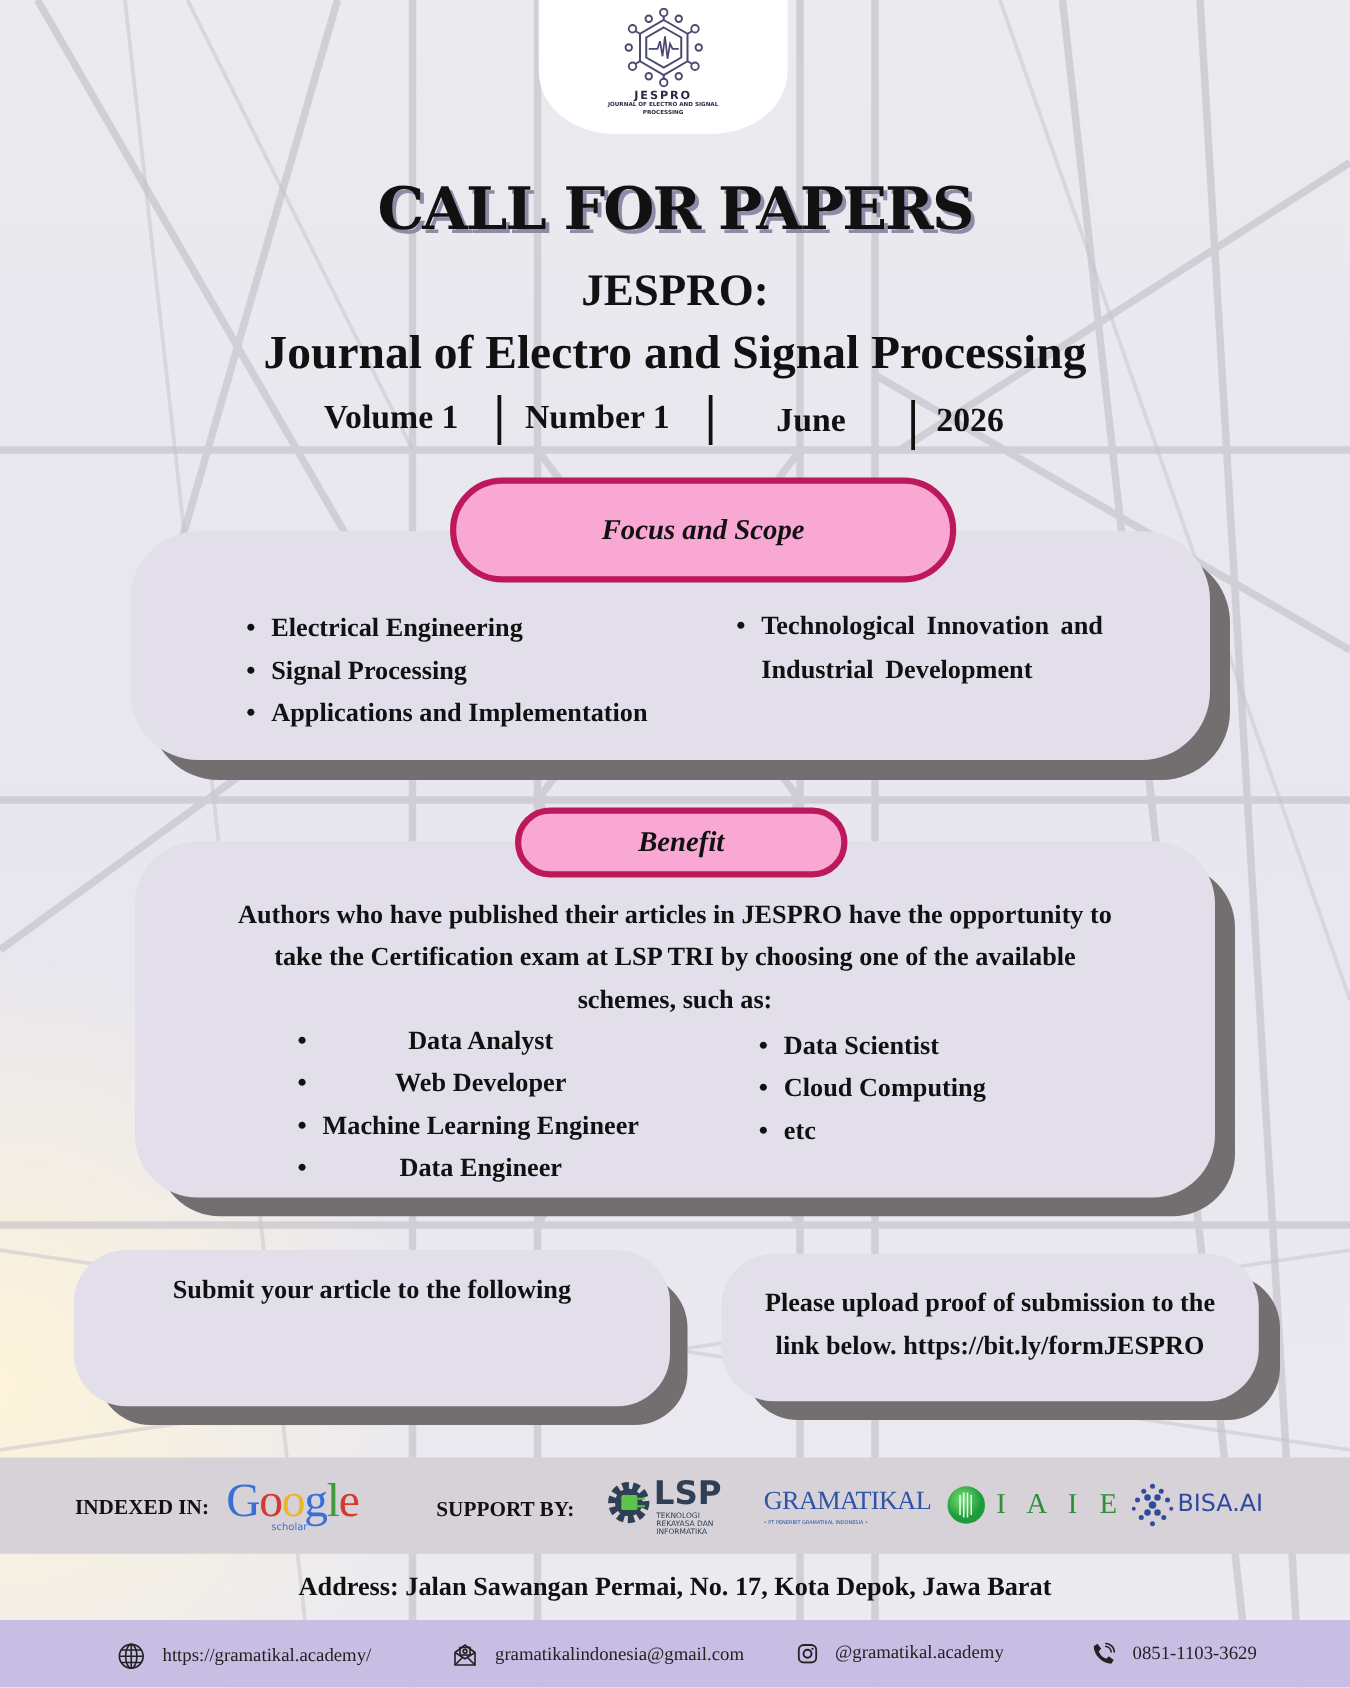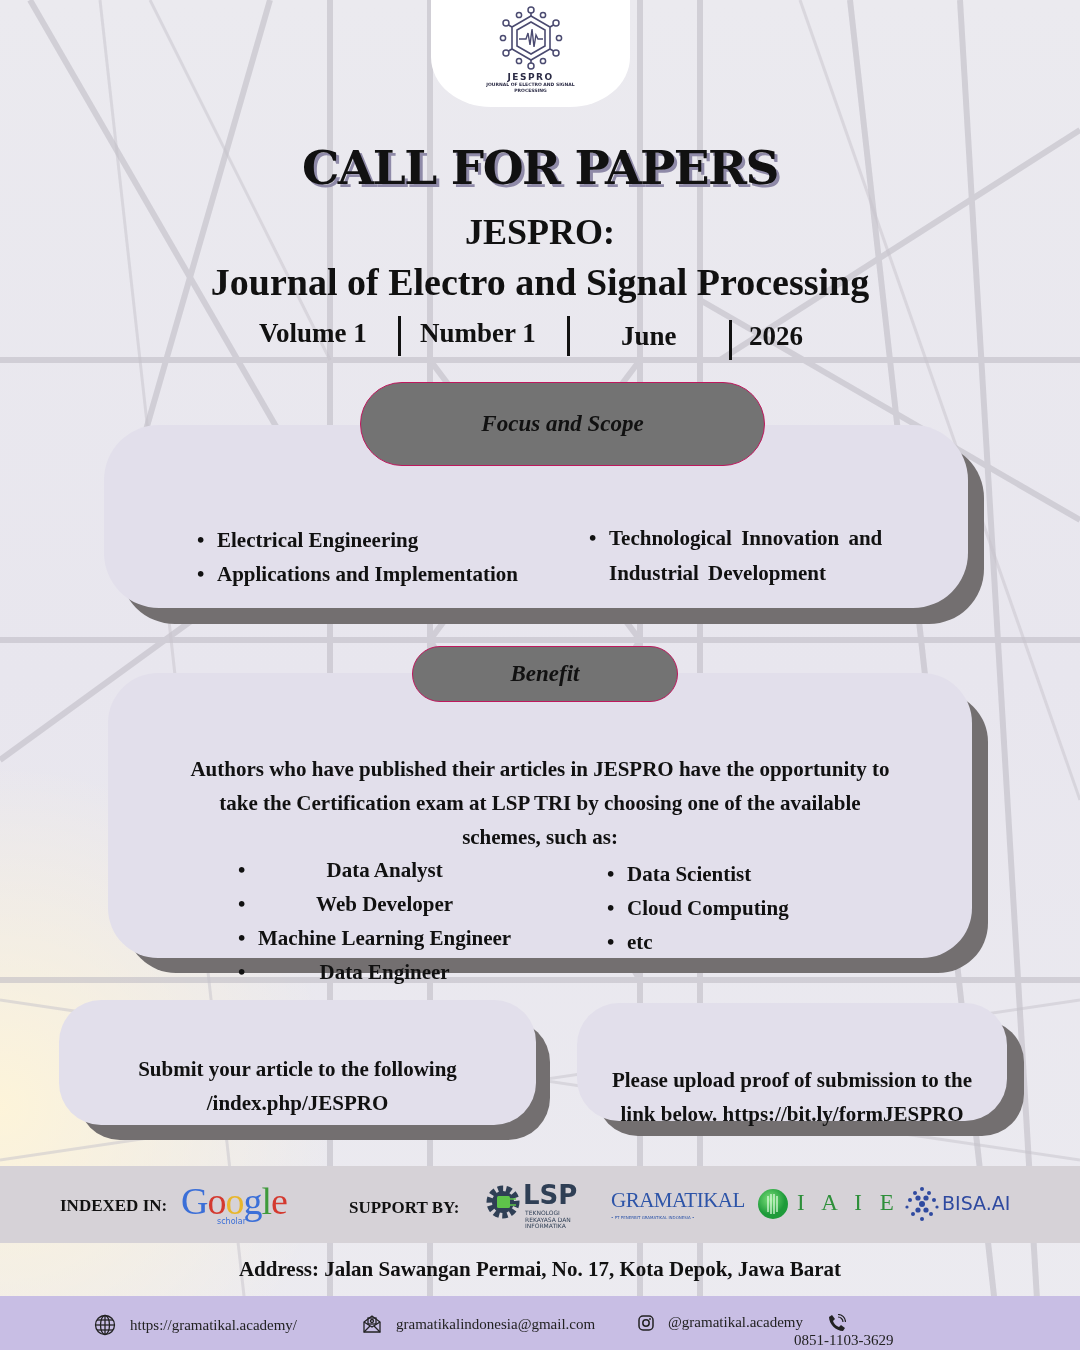--- a/index.html
+++ b/index.html
@@ -50,30 +50,30 @@
   .issue span { position: absolute; top: 4px; white-space: nowrap; }
   .issue .bar { position: absolute; width: 3px; background: #111; height: 40px; top: 2px; }
 
   
   .card-shadow { background: #736f70; position: absolute; z-index: 1; }
   .card {
     background: #e2dfeb; position: absolute; z-index: 2;
   }
   .pill {
     position: absolute; z-index: 3;
-    background: #737373; border: 1px solid #be185d;
+    background: #f9a8d4; border: 5px solid #be185d;
     border-radius: 50px;
     display: flex; align-items: center; justify-content: center;
     font-family: "Liberation Serif", serif; font-style: italic; font-weight: bold; color: #111;
   }
   ul.b { list-style: none; }
   ul.b li { position: relative; padding-left: 20px; white-space: nowrap; }
   ul.b li::before { content: "•"; position: absolute; left: 0; top: 0; }
 
-  .txt { font-family: "Liberation Serif", serif; font-weight: bold; font-size: 21px; color: #111; margin-top: 38px; }
+  .txt { font-family: "Liberation Serif", serif; font-weight: bold; font-size: 21px; color: #111; }
 
   
   .sponsor-bar {
     position: absolute; left: 0; top: 1166px; width: 1080px; height: 77px;
     background: #d6d2d7; z-index: 2;
   }
   .contact-bar {
     position: absolute; left: 0; top: 1296px; width: 1080px; height: 54px;
     background: #c8bee4; z-index: 2;
   }
@@ -166,20 +166,21 @@
   <div class="bar" style="left:567px"></div>
   <span style="left:621px; top:7px">June</span>
   <div class="bar" style="left:729px; top:6px"></div>
   <span style="left:749px; top:7px">2026</span>
 </div>
 
 <div class="card-shadow" style="left:120px; top:443px; width:864px; height:181px; border-radius:55px;"></div>
 <div class="card" style="left:104px; top:425px; width:864px; height:183px; border-radius:55px;">
   <ul class="b txt" style="position:absolute; left:93px; top:60px; line-height:34px;">
     <li>Electrical Engineering</li>
+    <li>Signal Processing</li>
     <li>Applications and Implementation</li>
   </ul>
   <div class="txt" style="position:absolute; left:485px; top:58px; line-height:35px; word-spacing:4px;">
     <ul class="b">
       <li><span>Technological Innovation and</span><br><span>Industrial Development</span></li>
     </ul>
   </div>
 </div>
 <div class="pill" style="left:360px; top:382px; width:405px; height:84px; font-size:23px;">Focus and Scope</div>
 
@@ -201,21 +202,20 @@
     <li>Cloud Computing</li>
     <li>etc</li>
   </ul>
 </div>
 <div class="pill" style="left:412px; top:646px; width:266px; height:56px; font-size:23px;">Benefit</div>
 
 <div class="card-shadow" style="left:78px; top:1020px; width:472px; height:120px; border-radius:42px;"></div>
 <div class="card" style="left:59px; top:1000px; width:477px; height:125px; border-radius:42px;">
   <div class="txt" style="position:absolute; left:0; top:14px; width:477px; text-align:center; line-height:34px;">
     <div>Submit your article to the following</div>
-    <div>/index.php/JESPRO</div>
   </div>
 </div>
 
 <div class="card-shadow" style="left:596px; top:1020px; width:428px; height:116px; border-radius:42px;"></div>
 <div class="card" style="left:577px; top:1003px; width:430px; height:118px; border-radius:42px;">
   <div class="txt" style="position:absolute; left:0; top:22px; width:430px; text-align:center; line-height:34px;">
     <div>Please upload proof of submission to the</div>
     <div>link below. https://bit.ly/formJESPRO</div>
   </div>
 </div>
@@ -322,21 +322,21 @@
 <div class="contact-item layer" style="left:638px;">
   <svg width="16" height="16" viewBox="0 0 16 16" style="margin-right:14px;">
       <g fill="none" stroke="#222" stroke-width="1.5">
         <rect x="1" y="1" width="14" height="14" rx="4"></rect>
         <circle cx="8" cy="8" r="3.2"></circle>
       </g>
       <circle cx="12" cy="4" r="0.9" fill="#222"></circle>
     </svg>
   <span>@gramatikal.academy</span>
 </div>
-<div class="contact-item layer" style="left:794px;flex-direction:column;">
+<div class="contact-item layer" style="left:874px;">
   <svg width="18" height="18" viewBox="0 0 18 18">
       <path d="M4 1 L7 5 L5 7 C6 10 8 12 11 13 L13 11 L17 14 L15 17 C8 17 1 10 1 3 Z" fill="#222"></path>
       <g fill="none" stroke="#222" stroke-width="1.2">
         <path d="M10 3 A5 5 0 0 1 15 8"></path>
         <path d="M10 0.5 A7.5 7.5 0 0 1 17.5 8"></path>
       </g>
     </svg>
   <span>0851-1103-3629</span>
 </div>
 

